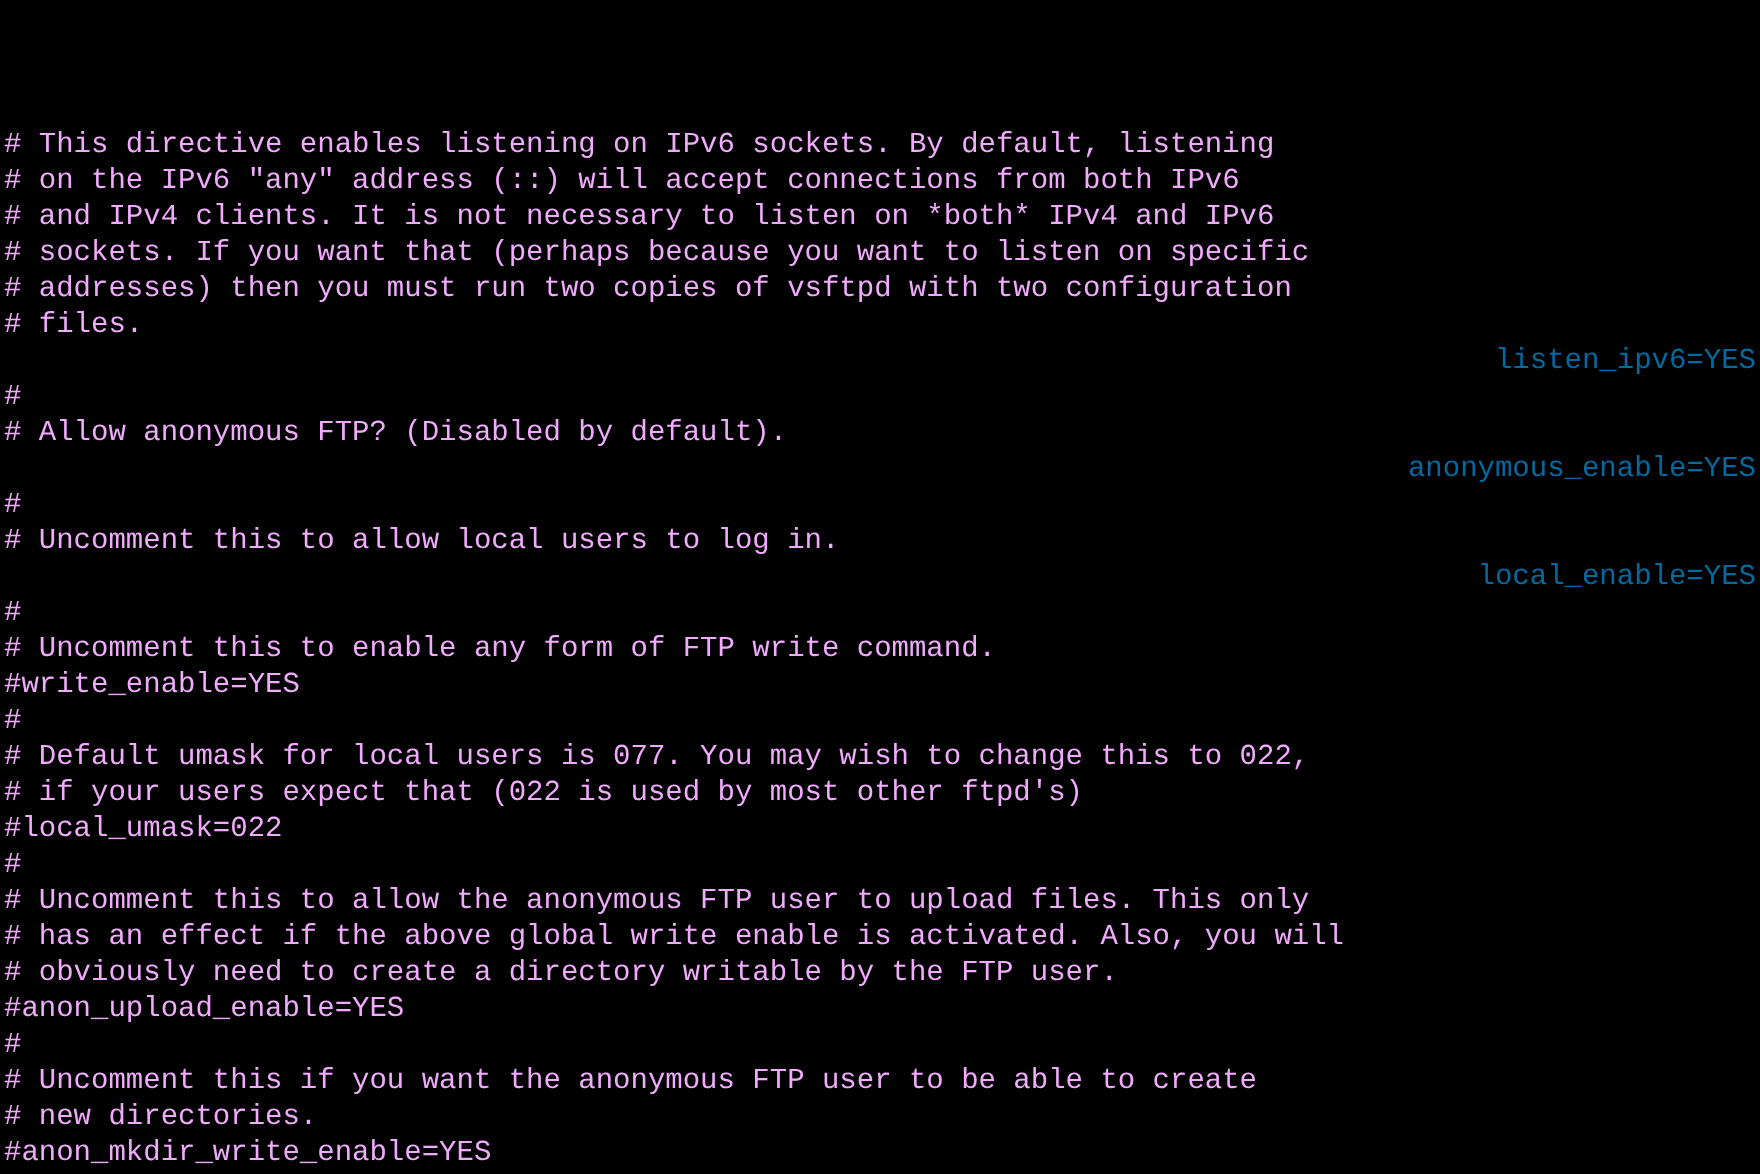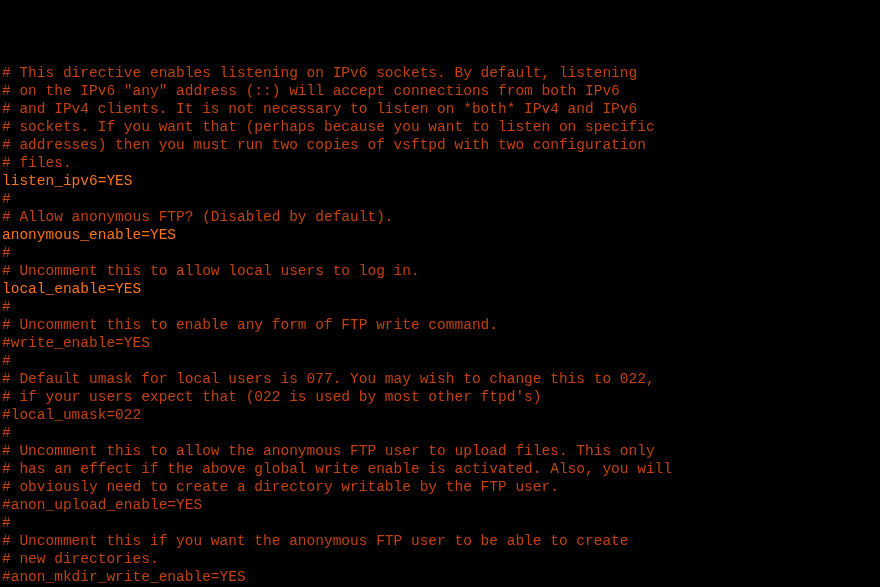--- a/index.html
+++ b/index.html
@@ -12,24 +12,25 @@
       font-family: 'Courier New', Courier, monospace;
       font-size: 14.5px;
       line-height: 18px;
       padding: 10px 2px;
       width: 880px;
       height: 587px;
       overflow: hidden;
       white-space: pre;
     }
     .comment {
-      color: #c2410c;
+      color: #f0abfc;
     }
     .directive {
-      color: #f97316;
+      color: #0369a1;
+      text-align: right;
     }
   </style>
 </head>
 <body>
 
 
 <div id="editor-content"><div class="comment"># This directive enables listening on IPv6 sockets. By default, listening</div><div class="comment"># on the IPv6 "any" address (::) will accept connections from both IPv6</div><div class="comment"># and IPv4 clients. It is not necessary to listen on *both* IPv4 and IPv6</div><div class="comment"># sockets. If you want that (perhaps because you want to listen on specific</div><div class="comment"># addresses) then you must run two copies of vsftpd with two configuration</div><div class="comment"># files.</div><div class="directive">listen_ipv6=YES</div><div class="comment">#</div><div class="comment"># Allow anonymous FTP? (Disabled by default).</div><div class="directive">anonymous_enable=YES</div><div class="comment">#</div><div class="comment"># Uncomment this to allow local users to log in.</div><div class="directive">local_enable=YES</div><div class="comment">#</div><div class="comment"># Uncomment this to enable any form of FTP write command.</div><div class="comment">#write_enable=YES</div><div class="comment">#</div><div class="comment"># Default umask for local users is 077. You may wish to change this to 022,</div><div class="comment"># if your users expect that (022 is used by most other ftpd's)</div><div class="comment">#local_umask=022</div><div class="comment">#</div><div class="comment"># Uncomment this to allow the anonymous FTP user to upload files. This only</div><div class="comment"># has an effect if the above global write enable is activated. Also, you will</div><div class="comment"># obviously need to create a directory writable by the FTP user.</div><div class="comment">#anon_upload_enable=YES</div><div class="comment">#</div><div class="comment"># Uncomment this if you want the anonymous FTP user to be able to create</div><div class="comment"># new directories.</div><div class="comment">#anon_mkdir_write_enable=YES</div><div class="comment">#</div></div>
 
 
 

